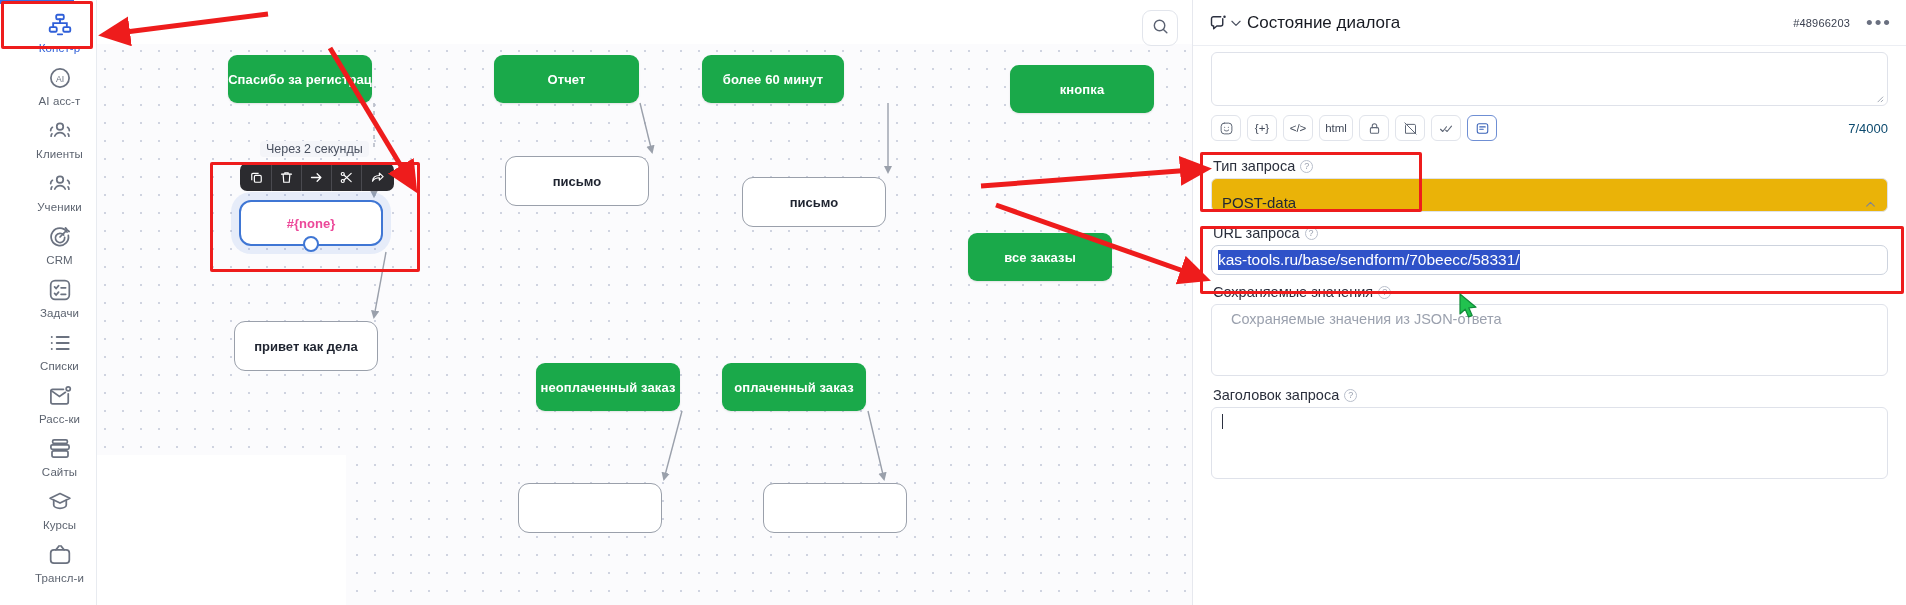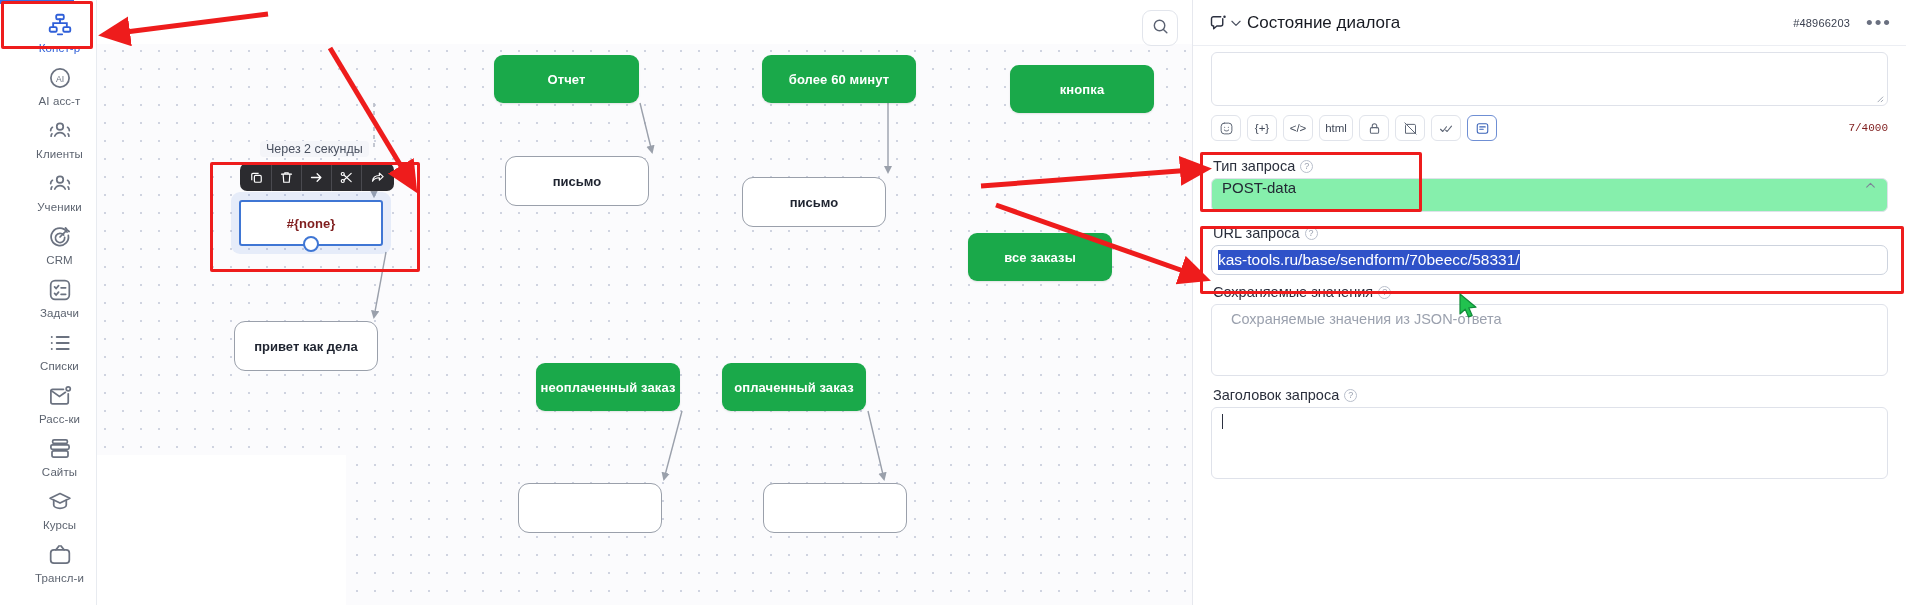--- a/index.html
+++ b/index.html
@@ -87,24 +87,24 @@
   }
   .node.white {
     background: #ffffff;
     color: #1f2430;
     font-weight: 700;
     border: 1.5px solid #9aa0ab;
     border-radius: 11px;
   }
   .node.selected {
     background: #ffffff;
-    color: #7f1d1d;
+    color: #ec4899;
     font-weight: 700;
     border: 2px solid #3f76d4;
-    border-radius: 3px;
+    border-radius: 12px;
     box-shadow: 0 0 0 8px rgba(92,141,224,.13);
   }
   .node-port {
     position: absolute; width: 16px; height: 16px;
     border-radius: 50%;
     background: #ffffff; border: 2px solid #3f76d4;
     left: 50%; margin-left: -8px; bottom: -8px;
   }
   .pill-label {
     position: absolute;
@@ -201,40 +201,40 @@
     border: 1px solid #e1e4eb; border-radius: 6px;
     background: #fff;
     display: flex; align-items: center; justify-content: center;
     color: #5f6776; cursor: pointer;
     font-size: 12px;
   }
   .tool-btn svg { width: 15px; height: 15px; display: block; }
   .tool-btn.active { border-color: #6f8fd4; color: #3a63b8; }
   .tool-btn.txt { font-size: 11.5px; font-weight: 400; color:#424a59; }
   #char-count {
-    margin-left: auto; font-size: 11px; color: #7f1d1d; font-family: Liberation Mono, monospace;
+    margin-left: auto; font-size: 13px; color: #0c4a6e;
   }
 
   .field-label {
     display: flex; align-items: center; gap: 5px;
     font-size: 14.5px; color: #2a2f3c;
     margin: 0 0 4px 2px;
   }
   .help-badge {
     width: 13px; height: 13px; border-radius: 50%;
     border: 1px solid #b9bfcc; color: #9aa1b0;
     font-size: 9px; line-height: 11px; text-align: center;
     display: inline-block;
   }
 
   .select-box {
     width: 100%; height: 34px;
     border: 1px solid #dfe2ea; border-radius: 6px;
-    background: #86efac;
-    display: flex; align-items: flex-start;
+    background: #eab308;
+    display: flex; align-items: flex-end;
     padding: 0 10px;
     font-size: 15px; color: #232834;
     cursor: pointer;
   }
   .select-box .caret { margin-left: auto; color:#7d8497; }
   .select-box .caret svg { width: 13px; height: 13px; display:block; }
 
   .text-input {
     width: 100%; height: 30px;
     border: 1px solid #cdd3de; border-radius: 7px;
@@ -420,20 +420,23 @@
 
       <path d="M566,103 L578,152" stroke="#9aa0ab" stroke-width="1.4" fill="none" marker-end="url(#ah)"></path>
 
       <path d="M814,103 L814,172" stroke="#9aa0ab" stroke-width="1.4" fill="none" marker-end="url(#ah)"></path>
 
       <path d="M608,411 L590,479" stroke="#9aa0ab" stroke-width="1.4" fill="none" marker-end="url(#ah)"></path>
 
       <path d="M794,411 L810,479" stroke="#9aa0ab" stroke-width="1.4" fill="none" marker-end="url(#ah)"></path>
     </svg>
 
+    <div class="node green" style="left:154px;top:55px;width:144px;height:48px;">
+        <span>Спасибо за регистрац</span>
+      </div>
 
     <div class="pill-label" style="left:186px;top:141px;">Через 2 секунды</div>
 
     <div id="node-toolbar" style="left:166px;top:163px;">
       <div class="tb">
         <svg viewBox="0 0 24 24" fill="none" stroke="#fff" stroke-width="1.9" stroke-linejoin="round">
             <rect x="8.6" y="8.6" width="11" height="11" rx="2"></rect>
             <path d="M15.4 5.4H6.4a2 2 0 0 0-2 2v9"></path>
           </svg>
       </div>
@@ -469,21 +472,21 @@
 
     <div class="node white" style="left:160px;top:321px;width:144px;height:50px;">
         <span>привет как дела</span>
       </div>
     <div class="node green" style="left:420px;top:55px;width:145px;height:48px;">
         <span>Отчет</span>
       </div>
     <div class="node white" style="left:431px;top:156px;width:144px;height:50px;">
         <span>письмо</span>
       </div>
-    <div class="node green" style="left:688px;top:55px;width:154px;height:48px;">
+    <div class="node green" style="left:628px;top:55px;width:142px;height:48px;">
         <span>более  60 минут</span>
       </div>
     <div class="node white" style="left:668px;top:177px;width:144px;height:50px;">
         <span>письмо</span>
       </div>
     <div class="node green" style="left:894px;top:233px;width:144px;height:48px;">
         <span>все заказы</span>
       </div>
     <div class="node green" style="left:936px;top:65px;width:144px;height:48px;">
         <span>кнопка</span>

